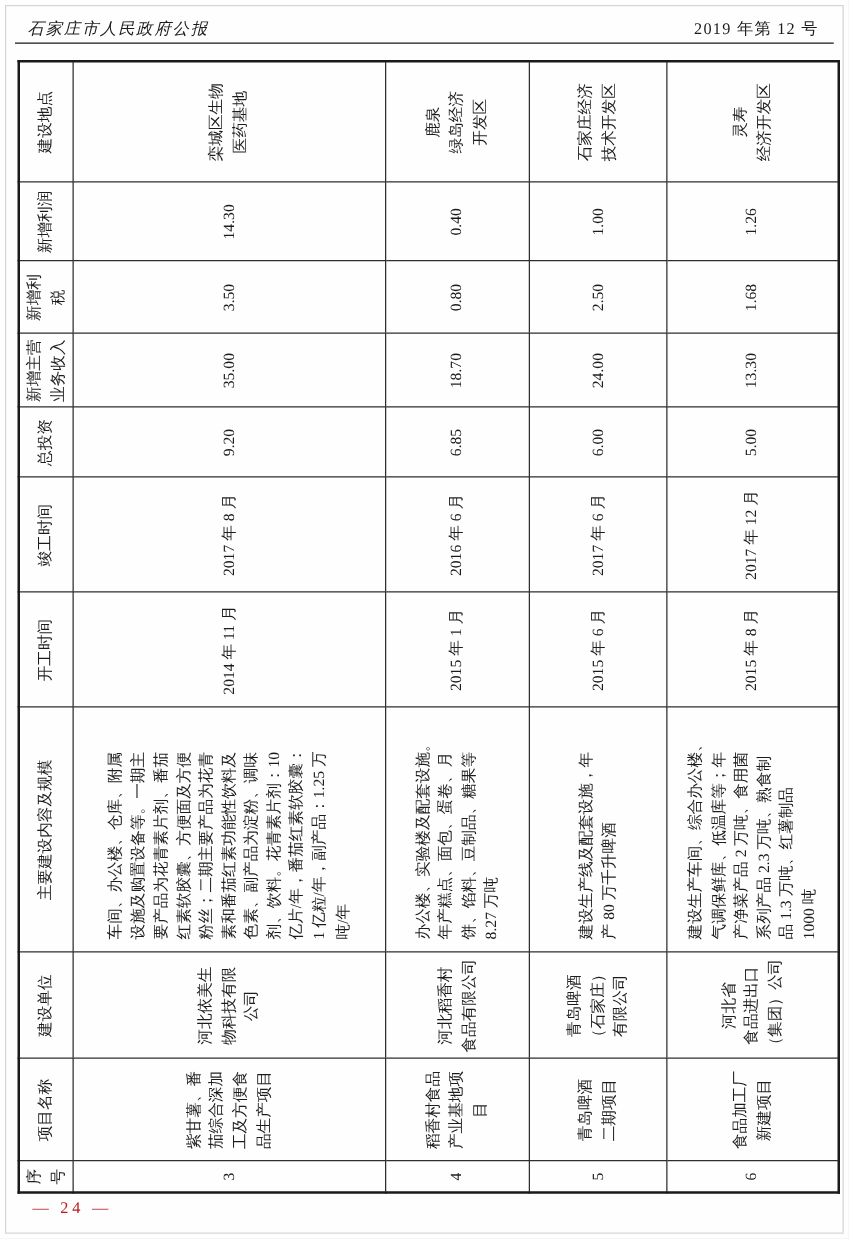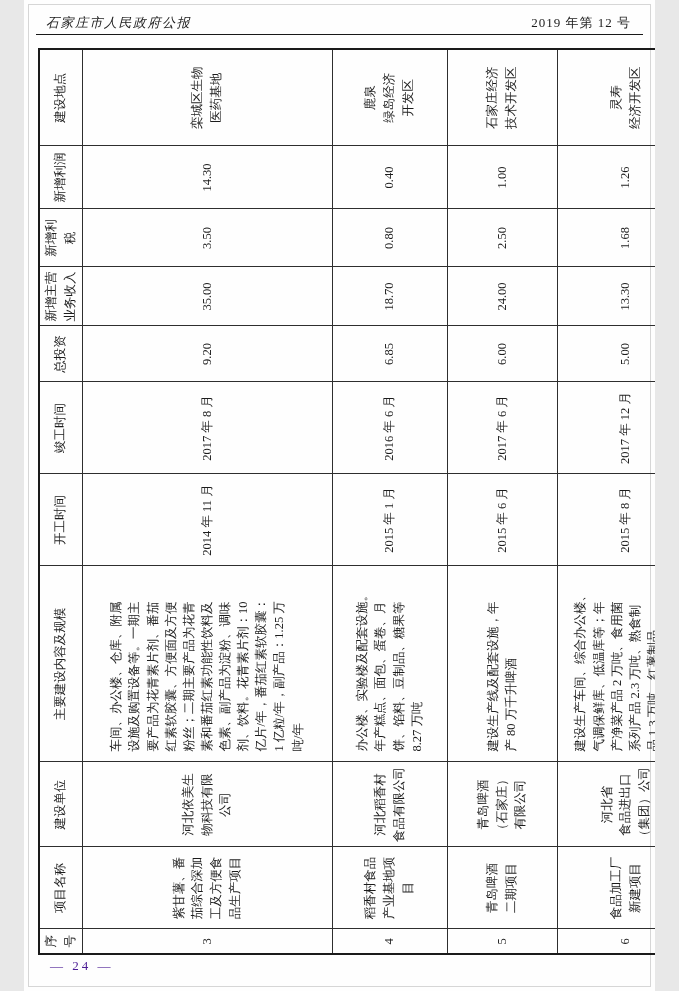--- a/index.html
+++ b/index.html
@@ -1,18 +1,18 @@
 <!DOCTYPE html>
 <html><head>
 <meta charset="utf-8">
 <style>
   * { margin:0; padding:0; box-sizing:border-box; }
   body { background:#e8e8e8; font-family:"Liberation Serif","DejaVu Serif",serif; }
   .page {
-    position:relative; width:631px; height:991px; margin:0 auto;
+    position:relative; width:679px; height:991px; margin:0 auto;
     background:#fefefe; color:#1c1c1c; overflow:hidden;
   }
   .frame { position:absolute; inset:4px; border:1px solid #d6d6d6; pointer-events:none; }
   .header {
     position:absolute; left:22px; right:24px; top:14px;
     display:flex; justify-content:space-between; align-items:baseline;
     font-size:13px;
   }
   .header .title { letter-spacing:1.5px; font-style:italic; }
   .header .issue { letter-spacing:1px; }
@@ -40,21 +40,21 @@
   .projects tr.hdr { height:43px; }
   .projects tr.r3 { height:250px; }
   .projects tr.r4 { height:115px; }
   .projects tr.r5 { height:110px; }
   .projects tr.r6 { height:138px; }
   .projects td.content {
     text-align:left; padding:4px 10px; line-height:1.45;
   }
   .page-number {
     position:absolute; left:26px; top:958px;
-    font-size:13px; letter-spacing:3px; color:#4c1d95;
+    font-size:13px; letter-spacing:3px; color:#b91c1c;
   }
 </style>
 </head>
 <body>
 
 <div class="page">
   <div class="frame"></div>
 
   <div class="header">
     <span class="title">石家庄市人民政府公报</span>

